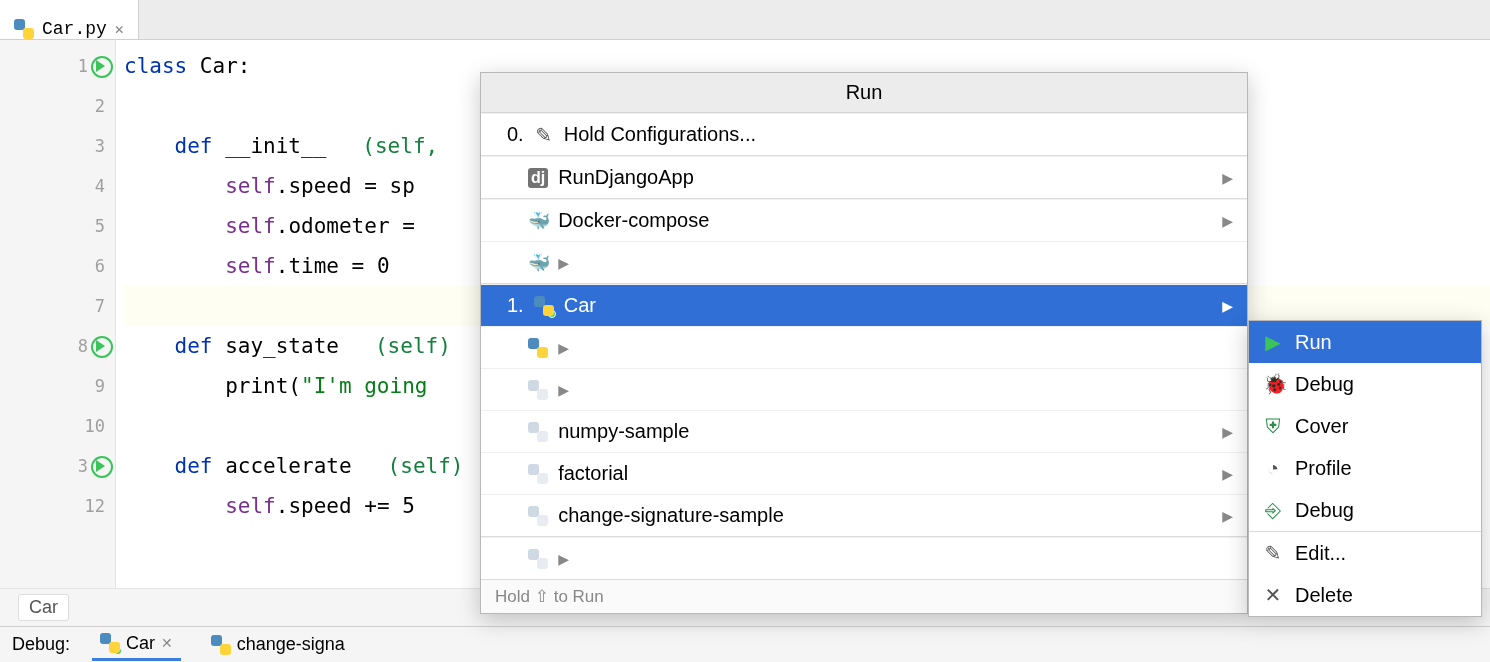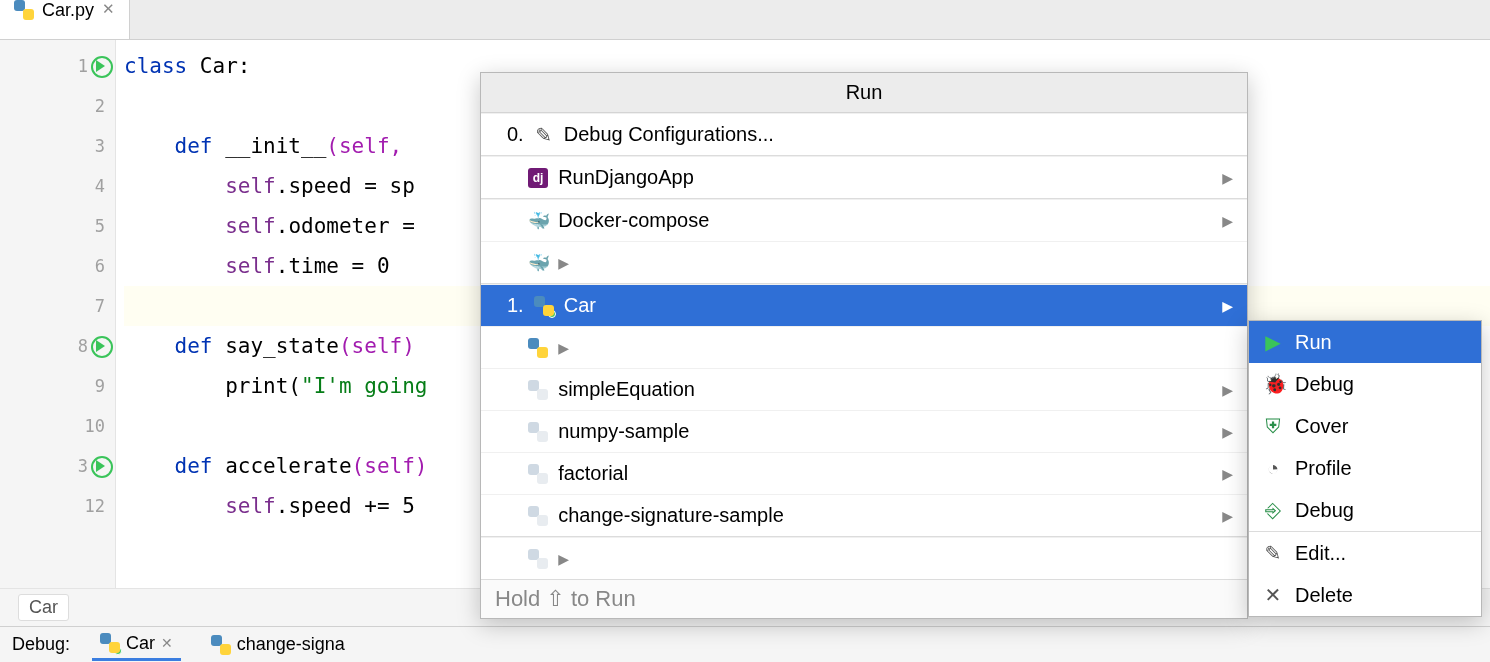--- a/index.html
+++ b/index.html
@@ -16,24 +16,24 @@
   height: 40px;
   background: #ececec;
   border-bottom: 1px solid #d0d0d0;
   display: flex;
   align-items: stretch;
 }
 .tab {
   background: #fff;
   border-right: 1px solid #d0d0d0;
   display: flex;
-  align-items: flex-start;
+  align-items: flex-end;
   padding: 0 14px;
   gap: 8px;
-  font-family: Liberation Sans, sans-serif;
+  font-family: Liberation Mono, monospace;
   font-size: 18px;
 }
 .tab .close { color: #888; font-size: 15px; }
 .pyicon {
   width: 20px; height: 20px; display: inline-block; position: relative;
 }
 .pyicon::before, .pyicon::after {
   content: ""; position: absolute; width: 11px; height: 11px; border-radius: 3px;
 }
 .pyicon::before { background: #4b8bbe; left: 0; top: 0; }
@@ -78,21 +78,21 @@
   padding: 6px 0 0 8px;
   font-size: 21px;
   line-height: 40px;
   white-space: pre;
 }
 .kw { color: #0033b3; }
 .self { color: #7a2e8d; }
 .fn { color: #000000; }
 .str { color: #067d17; font-weight: 500; }
 .name { color: #000; }
-.paren { color: #a21caf; }
+.paren { color: #15803d; margin-left: 36px; }
 .line7 { background: #fffef2; }
 .crumb {
   height: 38px;
   border-top: 1px solid #e4e4e4;
   background: #f5f5f5;
   display: flex;
   align-items: center;
   padding: 0 18px;
   font-family: -apple-system, "Segoe UI", sans-serif;
   font-size: 18px;
@@ -141,21 +141,21 @@
 }
 .prow.sel { background: #2f6fd6; color: #fff; }
 .prow .sub { flex:1; }
 .prow .arrow { color:#888; font-size:14px; }
 .prow.sel .arrow { color:#fff; }
 .prefix { margin-left: 12px; }
 .hint {
   padding: 6px 14px;
   border-top: 1px solid #dcdcdc;
   color: #888;
-  font-size: 22px;
+  font-size: 17px;
   background: #fafafa;
 }
 .sep { height:1px; background:#dcdcdc; margin:0;}
 .submenu {
   position: absolute;
   top: 320px;
   left: 1248px;
   width: 234px;
   background: #fff;
   border: 1px solid #b8b8b8;
@@ -165,22 +165,22 @@
 }
 .srow {
   display:flex; align-items:center; height:42px; padding:0 14px; gap:12px;
 }
 .srow.sel { background:#2f6fd6; color:#fff;}
 .ico { width:20px; text-align:center; }
 .tri-green { color:#3ac45a; }
 .bug-green { color:#3ac45a; }
 .edit-icon { color:#555;}
 .dj-icon {
-  display:inline-block;width:20px;height:20px;background:#701a75;border-radius:3px;
-  color:#fff;font-size:12px;text-align:center;line-height:20px;font-weight:bold;
+  display:inline-block;width:20px;height:20px;background:#737373;border-radius:3px;
+  color:#fff;font-size:16px;text-align:center;line-height:20px;font-weight:bold;
   position:relative;
 }
 .docker-icon { color:#2396ed; font-size:18px;}
 </style>
 </head>
 <body>
 
 <div class="tabbar">
   <div class="tab">
     <span class="pyicon"></span>
@@ -251,21 +251,21 @@
     <span class="pyicon"></span>
     <span>change-signa</span>
   </span>
 </div>
 
 <div class="popup">
   <div class="popup-title">Run</div>
   <div class="prow">
     <span class="prefix">0.</span>
     <span class="ico edit-icon">✎</span>
-    <span>Debug Configurations...</span>
+    <span>Hold Configurations...</span>
   </div>
   <div class="sep"></div>
   <div class="prow">
     <span class="prefix">&nbsp;&nbsp;</span>
     <span class="dj-icon">dj</span>
     <span class="sub">RunDjangoApp</span>
     <span class="arrow">▶</span>
   </div>
   <div class="sep"></div>
   <div class="prow">
@@ -289,21 +289,20 @@
     <span class="arrow">▶</span>
   </div>
   <div class="prow">
     <span class="prefix">&nbsp;&nbsp;</span>
     <span class="pyicon"></span>
     <span class="arrow">▶</span>
   </div>
   <div class="prow">
     <span class="prefix">&nbsp;&nbsp;</span>
     <span class="pyicon dim"></span>
-    <span class="sub">simpleEquation</span>
     <span class="arrow">▶</span>
   </div>
   <div class="prow">
     <span class="prefix">&nbsp;&nbsp;</span>
     <span class="pyicon dim"></span>
     <span class="sub">numpy-sample</span>
     <span class="arrow">▶</span>
   </div>
   <div class="prow">
     <span class="prefix">&nbsp;&nbsp;</span>

